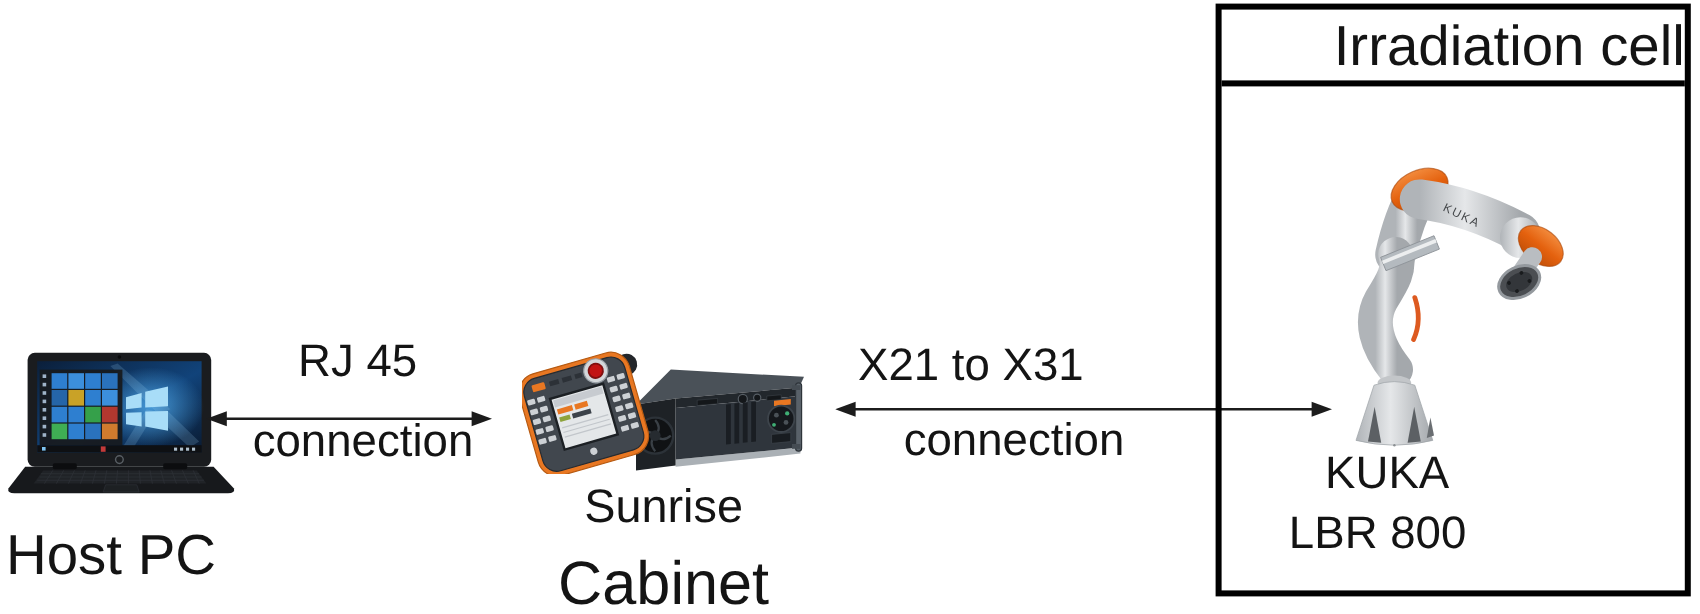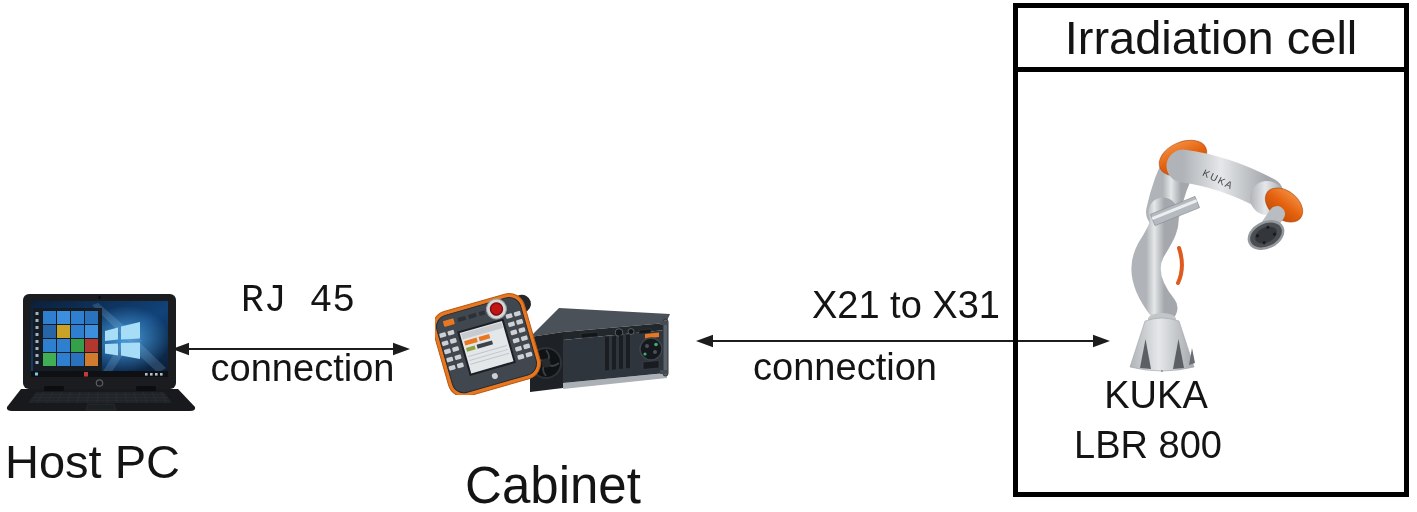--- a/index.html
+++ b/index.html
@@ -13,35 +13,35 @@
   }
   .label{
     position:absolute;
     color:#141414;
     text-align:center;
     line-height:1;
     white-space:nowrap;
     font-size:38px;
   }
   #hostpc-label{left:0px;top:438px;width:185px;font-size:47px;}
-  #rj45-l1{left:178px;top:282px;width:240px;font-family:Liberation Mono, monospace;}
+  #rj45-l1{left:178px;top:282px;width:240px;}
   #rj45-l2{left:180px;top:349px;width:245px;}
   #sunrise-l1{left:433px;top:403px;width:240px;font-size:39px;}
   #sunrise-l2{left:433px;top:460px;width:240px;font-size:51px;}
-  #x21-l1{left:760px;top:286px;width:240px;text-align:right;}
+  #x21-l1{left:689px;top:286px;width:240px;}
   #x21-l2{left:725px;top:348px;width:240px;}
   #kuka-l1{left:1056px;top:376px;width:200px;}
   #kuka-l2{left:1048px;top:426px;width:200px;}
   #cell-box{
     position:absolute;left:1013px;top:3px;width:396px;height:494px;
     border:5px solid #000;box-sizing:border-box;background:transparent;
   }
   #cell-header{
     height:59px;border-bottom:5px solid #000;
-    display:flex;align-items:center;justify-content:center;
+    display:flex;align-items:center;justify-content:flex-end;
   }
   #cell-title{font-size:47px;color:#141414;line-height:1;white-space:nowrap;}
   .imgsvg{position:absolute;display:block;}
   #laptop-svg{left:6px;top:293px;}
   #cabinet-svg{left:435px;top:291px;}
   #robot-svg{left:1117px;top:132px;}
   #rj45-arrow{left:172px;top:340px;}
   #x21-arrow{left:696px;top:332px;}
 </style>
 </head>
@@ -263,20 +263,21 @@
         <rect x="74" y="49.5" width="6.5" height="4.5" rx="1"></rect>
           <rect x="82.5" y="49.5" width="6.5" height="4.5" rx="1"></rect>
         <rect x="74" y="58" width="6.5" height="4.5" rx="1"></rect>
           <rect x="82.5" y="58" width="6.5" height="4.5" rx="1"></rect>
         <rect x="74" y="66.5" width="6.5" height="4.5" rx="1"></rect>
           <rect x="82.5" y="66.5" width="6.5" height="4.5" rx="1"></rect>
         <circle cx="47" cy="80" r="3"></circle>
       </g>
     </g>
   </svg>
+  <div class="label" id="sunrise-l1">Sunrise</div>
   <div class="label" id="sunrise-l2">Cabinet</div>
 
   <div class="label" id="x21-l1">X21 to X31</div>
   <svg id="x21-arrow" class="imgsvg" width="414" height="18" viewBox="0 0 414 18">
     <line x1="13" y1="9" x2="401" y2="9" stroke="#1c1c1c" stroke-width="2.2"></line>
     <polygon points="0,9 17,2.8 17,15.2" fill="#1c1c1c"></polygon>
     <polygon points="414,9 397,2.8 397,15.2" fill="#1c1c1c"></polygon>
   </svg>
   <div class="label" id="x21-l2">connection</div>
 

